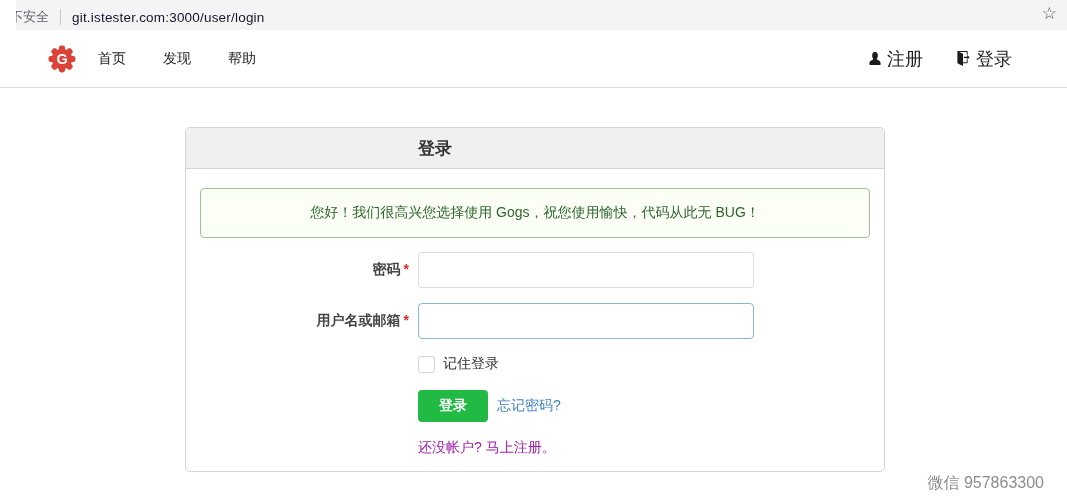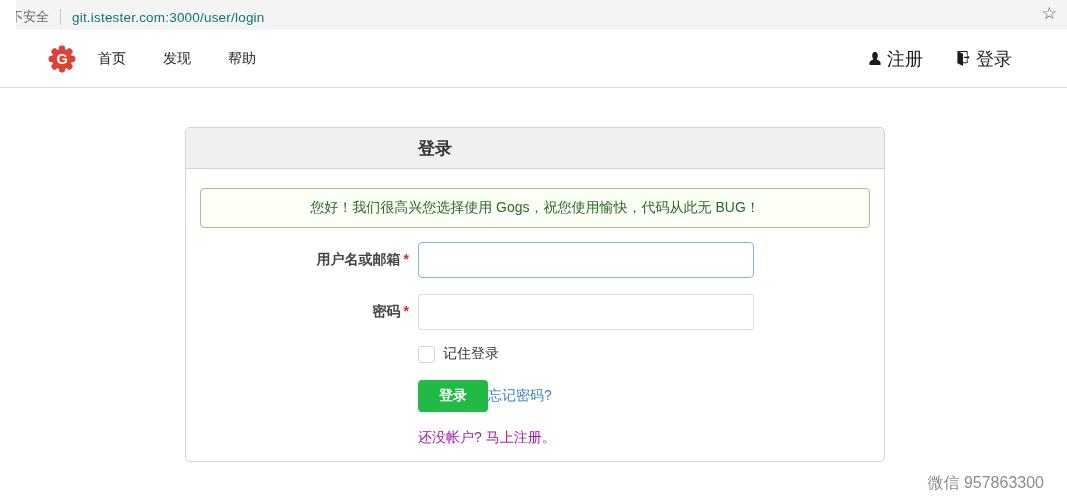--- a/index.html
+++ b/index.html
@@ -11,21 +11,21 @@
   }
 
   
   .browser-bar {
     position:absolute; top:0; left:16px; width:1067px; height:35px;
     background:#f4f4f4; border-bottom:1px solid #d8d8d8;
     display:flex; align-items:center; overflow:hidden;
   }
   .security-label { margin-left:-6px; font-size:13px; color:#5f6368; white-space:nowrap; }
   .url-divider { width:1px; height:16px; background:#c6c6c6; margin:0 11px; flex:none; }
-  .url-text { font-size:13.5px; color:#0f766e; letter-spacing:.2px; }
+  .url-text { font-size:13.5px; color:#0f172a; letter-spacing:.2px; }
   .bookmark-star { position:absolute; right:10px; top:4px; font-size:17px; color:#555; cursor:pointer; line-height:20px; }
 
   
   .navbar {
     position:absolute; top:30px; left:0; width:1067px; height:58px;
     background:#fff; border-bottom:1px solid #ddd;
     display:flex; align-items:center; padding:0 55px 0 48px;
   }
   .brand { width:28px; height:28px; margin-right:22px; cursor:pointer; flex:none; }
   .nav-links { display:flex; align-items:flex-end; }
@@ -42,21 +42,21 @@
   .card-header {
     height:41px; background:#f0f0f0; border-bottom:1px solid #d4d4d5;
     border-radius:5px 5px 0 0;
     display:flex; align-items:center; justify-content:center;
     padding-right:200px;
     font-size:17px; font-weight:bold; color:#333;
   }
   .card-body { padding:19px 14px 10px; }
 
   .hello-box {
-    height:40px; border:1px solid #a3c293; background:#fcfff5; border-radius:4px;
+    height:50px; border:1px solid #a3c293; background:#fcfff5; border-radius:4px;
     color:#2c662d; font-size:14px;
     display:flex; align-items:center; justify-content:center;
     margin-bottom:14px;
   }
 
   .field { display:flex; align-items:center; margin-bottom:16px; }
   .field-label {
     width:218px; padding-right:9px; text-align:right;
     font-size:14px; font-weight:bold; color:#444; white-space:nowrap;
   }
@@ -72,21 +72,21 @@
   .checkbox-row { margin-left:218px; display:flex; align-items:center; margin-bottom:17px; }
   .checkbox-box { width:17px; height:17px; border:1px solid #d4d4d5; border-radius:3px; background:#fff; cursor:pointer; flex:none; }
   .checkbox-label { margin-left:8px; font-size:14px; color:#333; cursor:pointer; }
 
   .button-row { margin-left:218px; display:flex; align-items:center; margin-bottom:17px; }
   .signin-btn {
     width:70px; height:32px; background:#21ba45; border:none; border-radius:4px;
     color:#fff; font-size:14px; font-weight:bold; cursor:pointer;
     font-family:"Liberation Sans","DejaVu Sans",sans-serif;
   }
-  .forgot-link { font-size:14px; color:#4183c4; cursor:pointer; text-decoration:none; }
+  .forgot-link { margin-left:9px; font-size:14px; color:#4183c4; cursor:pointer; text-decoration:none; }
 
   .register-row { margin-left:218px; font-size:14px; color:#a21caf; cursor:pointer; padding-bottom:4px; }
 
   .watermark { position:absolute; right:23px; bottom:5px; font-size:16px; color:#8c8c8c; }
 </style>
 </head>
 <body>
 
 <div class="browser-bar">
   <span class="security-label">不安全</span>
@@ -136,28 +136,28 @@
     </span>
   </div>
 </div>
 
 <div class="form-card">
   <div class="card-header">登录</div>
   <div class="card-body">
 
     <div class="hello-box">您好！我们很高兴您选择使用 Gogs，祝您使用愉快，代码从此无 BUG！</div>
 
+    <div class="field password">
+      <span class="field-label"><span>密码</span><span class="req">*</span></span>
+      <input class="text-input" type="password" value="" style="">
+    </div>
+
     <div class="field">
       <span class="field-label"><span>用户名或邮箱</span><span class="req">*</span></span>
       <input class="text-input focused" type="text" value="" style="">
-    </div>
-
-    <div class="field password">
-      <span class="field-label"><span>密码</span><span class="req">*</span></span>
-      <input class="text-input" type="password" value="" style="">
     </div>
 
     <div class="checkbox-row">
       <span class="checkbox-box"></span>
       <span class="checkbox-label">记住登录</span>
     </div>
 
     <div class="button-row">
       <button class="signin-btn">登录</button>
       <a class="forgot-link">忘记密码?</a>

